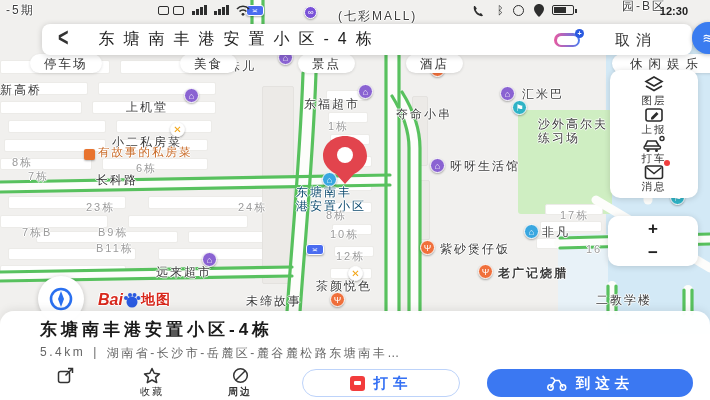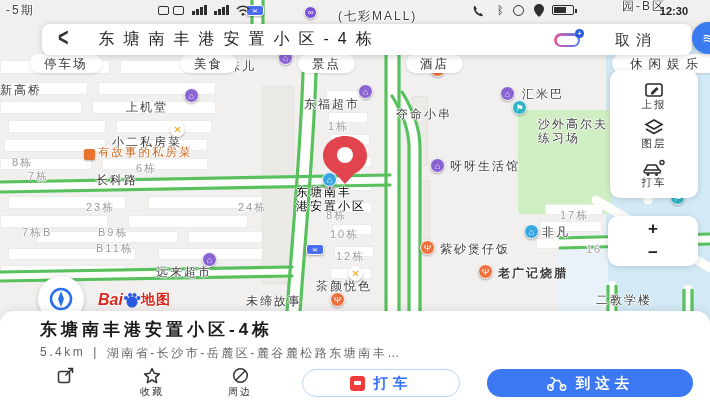--- a/index.html
+++ b/index.html
@@ -15,21 +15,21 @@
   .bldg2{background:#eceae7;border-color:#e4e2df;}
   #roads{position:absolute;left:0;top:0;}
 
   
   .poi{position:absolute;white-space:nowrap;font-size:12px;letter-spacing:2px;
        text-shadow:-1px 0 #fff,1px 0 #fff,0 -1px #fff,0 1px #fff;line-height:1.15;}
   .pt-plain{color:#3c3c3c;}
   .pt-gray{color:#9b9b9b;font-size:11px;}
   .pt-road{color:#2f2f2f;}
   .pt-orange{color:#c96b28;font-size:11.5px;}
-  .pt-navy{color:#000000;}
+  .pt-navy{color:#0c4a6e;}
   .poi-ico{position:absolute;width:15px;height:15px;border-radius:50%;color:#fff;
        display:flex;align-items:center;justify-content:center;font-size:9px;
        border:1.5px solid #fff;box-shadow:0 1px 2px rgba(0,0,0,.3);}
   .ico-purple{background:#8a63d2;} .ico-orange{background:#f0703c;}
   .ico-cyan{background:#2fb3c6;}  .ico-blue{background:#3aa7e0;}
   .ico-food{background:#fff;color:#f2a413;font-weight:bold;font-size:10px;}
   .ico-brand{width:11px;height:11px;border-radius:2px;background:#e8732e;border:none;}
   .ico-metro{width:18px;height:11px;border-radius:3px;background:#4a6cf0;font-size:7px;border:1px solid #fff;}
   .ico-line{width:13px;height:13px;background:#7a52d8;font-size:8px;}
 
@@ -97,21 +97,21 @@
   #card{position:absolute;left:0;top:311px;width:710px;height:53px;background:rgba(255,255,255,.97);
        border-radius:14px 14px 0 0;z-index:22;padding:7px 0 0 40px;box-shadow:0 -2px 8px rgba(0,0,0,.08);}
   #card-title{font-size:17px;font-weight:bold;color:#1a1a1a;letter-spacing:4px;}
   #card-sub{margin-top:4px;font-size:12px;color:#666;letter-spacing:2.5px;display:flex;gap:8px;}
   #card-cat{margin-top:3px;font-size:11.5px;color:#777;letter-spacing:2px;}
 
   
   #bar{position:absolute;left:0;top:364px;width:710px;height:36px;background:#fff;z-index:23;}
   .act{position:absolute;top:3px;display:flex;flex-direction:column;align-items:center;width:50px;}
   .act-label{font-size:10px;color:#333;letter-spacing:2px;margin-top:1px;}
-  #act-share{left:40px;gap:40px;} #act-fav{left:127px;} #act-near{left:215px;}
+  #act-share{left:40px;gap:40px;} #act-fav{left:127px;} #act-near{left:215px;font-weight:bold;}
   #btn-taxi{position:absolute;left:302px;top:5px;width:158px;height:28px;border:1.5px solid #bdd3fa;
        border-radius:15px;background:#fff;display:flex;align-items:center;justify-content:center;gap:9px;}
   #btn-taxi .red{width:15px;height:15px;background:#f23c3c;border-radius:3px;position:relative;}
   #btn-taxi .red i{position:absolute;left:4px;top:5px;width:7px;height:4px;background:#fff;border-radius:1px;}
   #btn-taxi .t{color:#3470f4;font-size:14.5px;font-weight:bold;letter-spacing:5px;}
   #btn-go{position:absolute;left:487px;top:5px;width:206px;height:28px;background:#3b78f2;
        border-radius:15px;display:flex;align-items:center;justify-content:center;gap:8px;}
   #btn-go .t{color:#fff;font-size:14.5px;font-weight:bold;letter-spacing:5px;}
 </style>
 </head>
@@ -335,43 +335,51 @@
   <div id="assist">≋</div>
 
   <div class="chip" id="chip1">停车场</div>
   <div class="chip" id="chip2">美食</div>
   <div class="chip" id="chip3">景点</div>
   <div class="chip" id="chip4">酒店</div>
   <div class="chip" id="chip5">休闲娱乐</div>
 
   <div id="panel">
     <div class="p-item">
+      <svg width="20" height="18" viewBox="0 0 20 18">
+        <path d="M10,1 L18,5.5 L10,10 L2,5.5 Z" fill="none" stroke="#2c2c2c" stroke-width="1.6"></path>
+        <path d="M2,10 L10,14.5 L18,10" fill="none" stroke="#2c2c2c" stroke-width="1.6"></path>
+      </svg>
+      <span class="p-label">图层</span>
+    </div>
+    <div class="p-item">
       <svg width="20" height="17" viewBox="0 0 20 17">
         <rect x="2" y="3" width="16" height="12" rx="2" fill="none" stroke="#2c2c2c" stroke-width="1.6"></rect>
         <path d="M7,11.5 L12.5,6 L14.5,8 L9,13.5 L7,13.5 Z" fill="#2c2c2c"></path>
       </svg>
       <span class="p-label">上报</span>
-    </div>
-    <div class="p-item">
-      <svg width="20" height="18" viewBox="0 0 20 18">
-        <path d="M10,1 L18,5.5 L10,10 L2,5.5 Z" fill="none" stroke="#2c2c2c" stroke-width="1.6"></path>
-        <path d="M2,10 L10,14.5 L18,10" fill="none" stroke="#2c2c2c" stroke-width="1.6"></path>
-      </svg>
-      <span class="p-label">图层</span>
     </div>
     <div class="p-item">
       <svg width="22" height="17" viewBox="0 0 22 17">
         <path d="M2,11 L4.5,6 H13 L16,11" fill="none" stroke="#2c2c2c" stroke-width="1.6"></path>
         <rect x="1" y="11" width="16.5" height="3" rx="1.5" fill="none" stroke="#2c2c2c" stroke-width="1.4"></rect>
         <circle cx="5" cy="15.4" r="1.5" fill="#2c2c2c"></circle>
           <circle cx="13.5" cy="15.4" r="1.5" fill="#2c2c2c"></circle>
         <circle cx="19" cy="3.5" r="2" fill="none" stroke="#2c2c2c" stroke-width="1.4"></circle>
       </svg>
       <span class="p-label">打车</span>
     </div>
+    <div class="p-item" style="position:relative;">
+      <svg width="20" height="16" viewBox="0 0 20 16">
+        <rect x="1.5" y="2" width="17" height="12.5" rx="2" fill="none" stroke="#2c2c2c" stroke-width="1.6"></rect>
+        <path d="M2.5,3.5 L10,9.5 L17.5,3.5" fill="none" stroke="#2c2c2c" stroke-width="1.6"></path>
+      </svg>
+      <span class="msg-dot"></span>
+      <span class="p-label">消息</span>
+    </div>
   </div>
 
   <div id="zoomctl">
     <span class="z-btn">+</span>
     <span class="z-btn">−</span>
   </div>
 
   <div id="card">
     <div id="card-title">东塘南丰港安置小区-4栋</div>
     <div id="card-sub">

